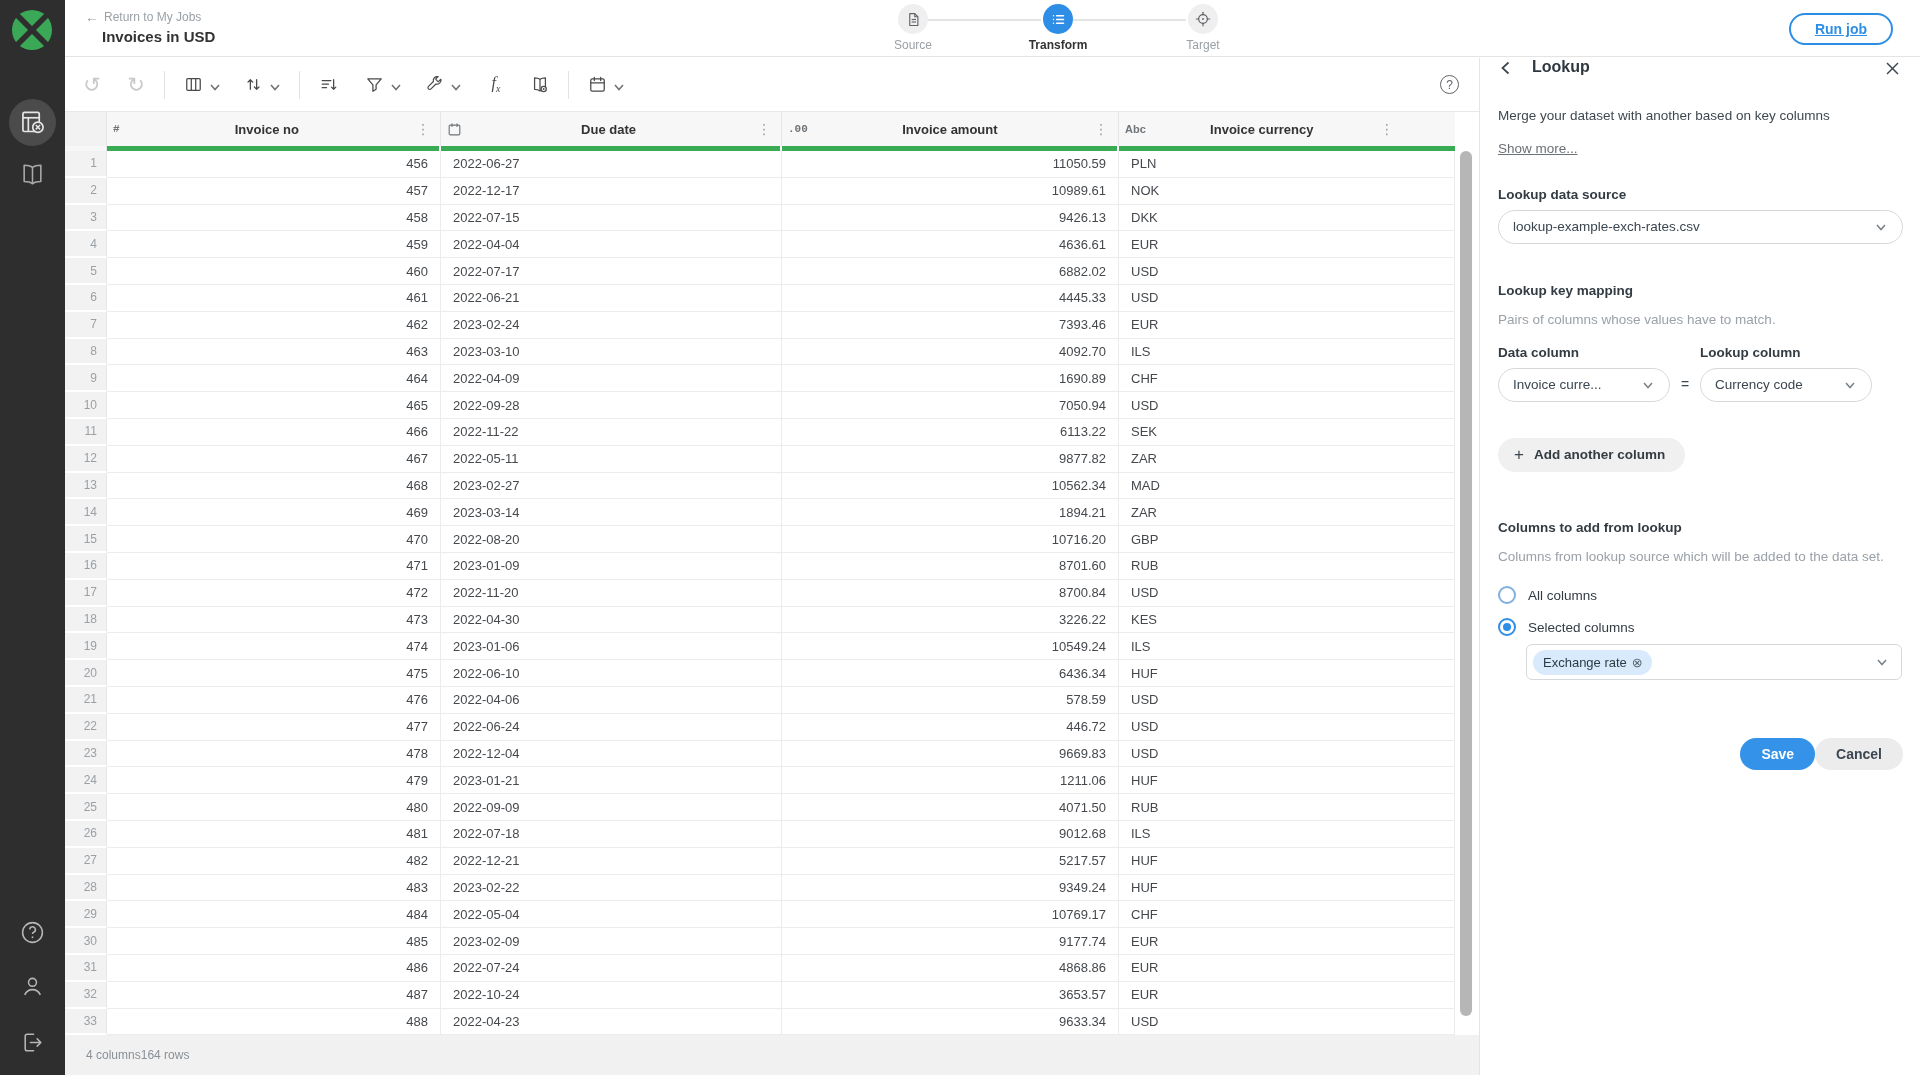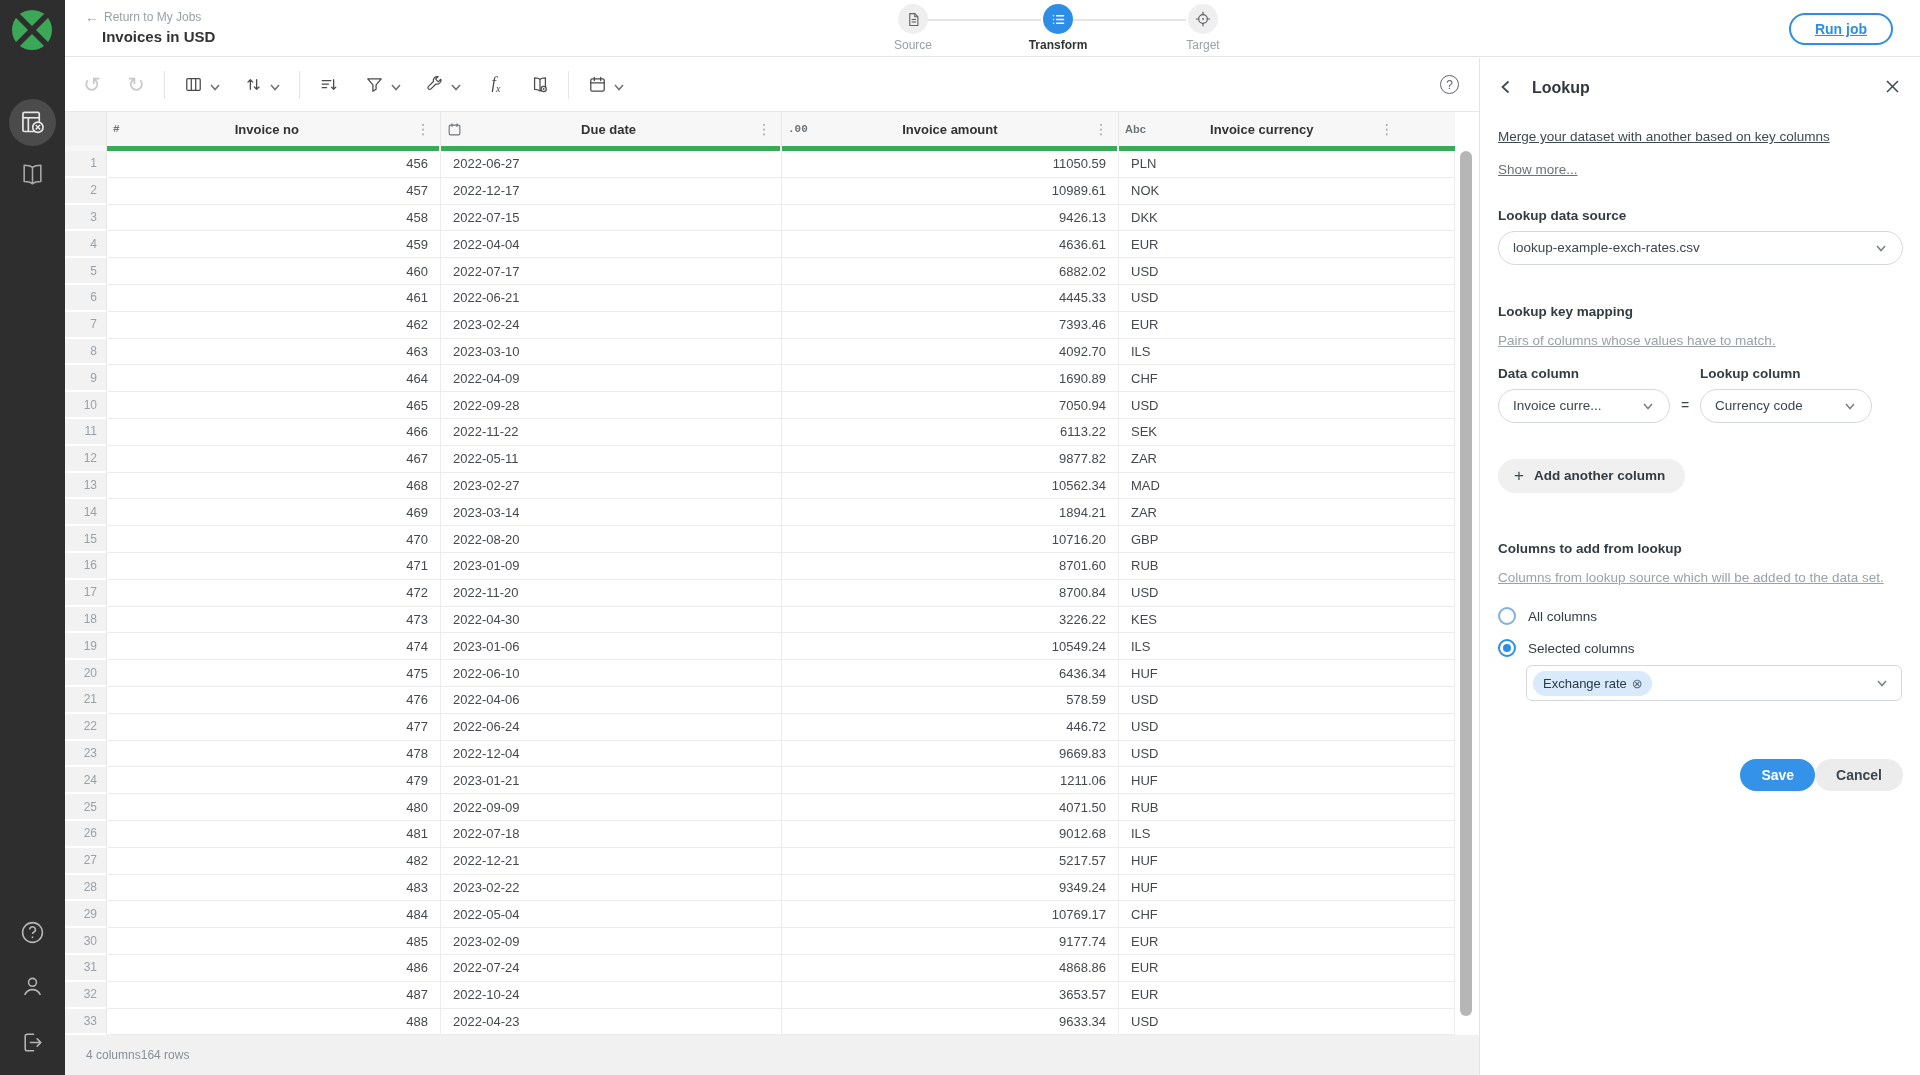--- a/index.html
+++ b/index.html
@@ -58,25 +58,25 @@
   .trow { display:grid; grid-template-columns:42px 334px 341px 337px 336px; height:26.8px; }
   .cell { font-size:13px; color:#45494d; border-right:1px solid #ececec; border-bottom:1px solid #ececec; display:flex; align-items:center; padding:0 12px; background:#fff; overflow:hidden; }
   .cell.rownum { background:#f2f2f2; color:#9aa0a6; font-size:12px; justify-content:flex-end; border-right:1px solid #e6e6e6; border-bottom:2px solid #fff; padding:0 9px; }
   .cell.num { justify-content:flex-end; }
   .vscroll { position:absolute; top:93px; right:7px; width:12px; height:865px; border-radius:6px; background:#b6b6b6; cursor:pointer; }
 
   .statusbar { position:absolute; left:0; bottom:0; width:1414px; height:40px; background:#f1f1f1; display:flex; align-items:center; padding-left:21px; font-size:12px; color:#8a9097; }
 
   
   .panel { position:absolute; left:1479px; top:58px; width:441px; height:1017px; background:#fff; border-left:1px solid #e4e4e4; padding:0 17px 0 18px; }
-  .p-head { display:flex; align-items:flex-start; margin-top:21px; }
+  .p-head { display:flex; align-items:flex-end; }
   .p-back { width:16px; height:16px; color:#3c4650; cursor:pointer; }
   .p-title { font-size:16px; font-weight:bold; color:#2f3841; margin-left:18px; flex:1; }
   .p-close { width:15px; height:15px; color:#3c4650; cursor:pointer; margin-right:3px; }
-  .p-desc { margin-top:30px; font-size:13.5px; color:#3f4850; line-height:1.55;text-decoration:underline; }
+  .p-desc { margin-top:30px; font-size:13.5px; color:#3f4850; line-height:1.55; }
   .p-showmore { margin-top:14px; font-size:13.5px; color:#6b7177; text-decoration:underline; cursor:pointer; display:inline-block; }
   .p-label { font-size:13.5px; font-weight:bold; color:#333b43; }
   .sel { height:34px; border:1px solid #d6d9dc; border-radius:17px; display:flex; align-items:center; padding:0 14px; font-size:13.5px; color:#3c4650; cursor:pointer; background:#fff; }
   .sel .sel-val { flex:1; overflow:hidden; white-space:nowrap; }
   .chev { width:14px; height:14px; color:#7a8087; flex:none; }
   .map-row { display:flex; align-items:flex-start; margin-top:8px; }
   .map-col { width:172px; }
   .map-eq { width:30px; text-align:center; font-size:14px; color:#3c4650; margin-top:8px; }
   .add-btn { margin-top:36px; height:34px; display:inline-flex; align-items:center; gap:10px; background:#f0f0f0; border-radius:17px; padding:0 20px 0 16px; font-size:13.5px; font-weight:bold; color:#333b43; cursor:pointer; }
   .add-btn .plus { font-size:17px; font-weight:normal; color:#3c4650; }

